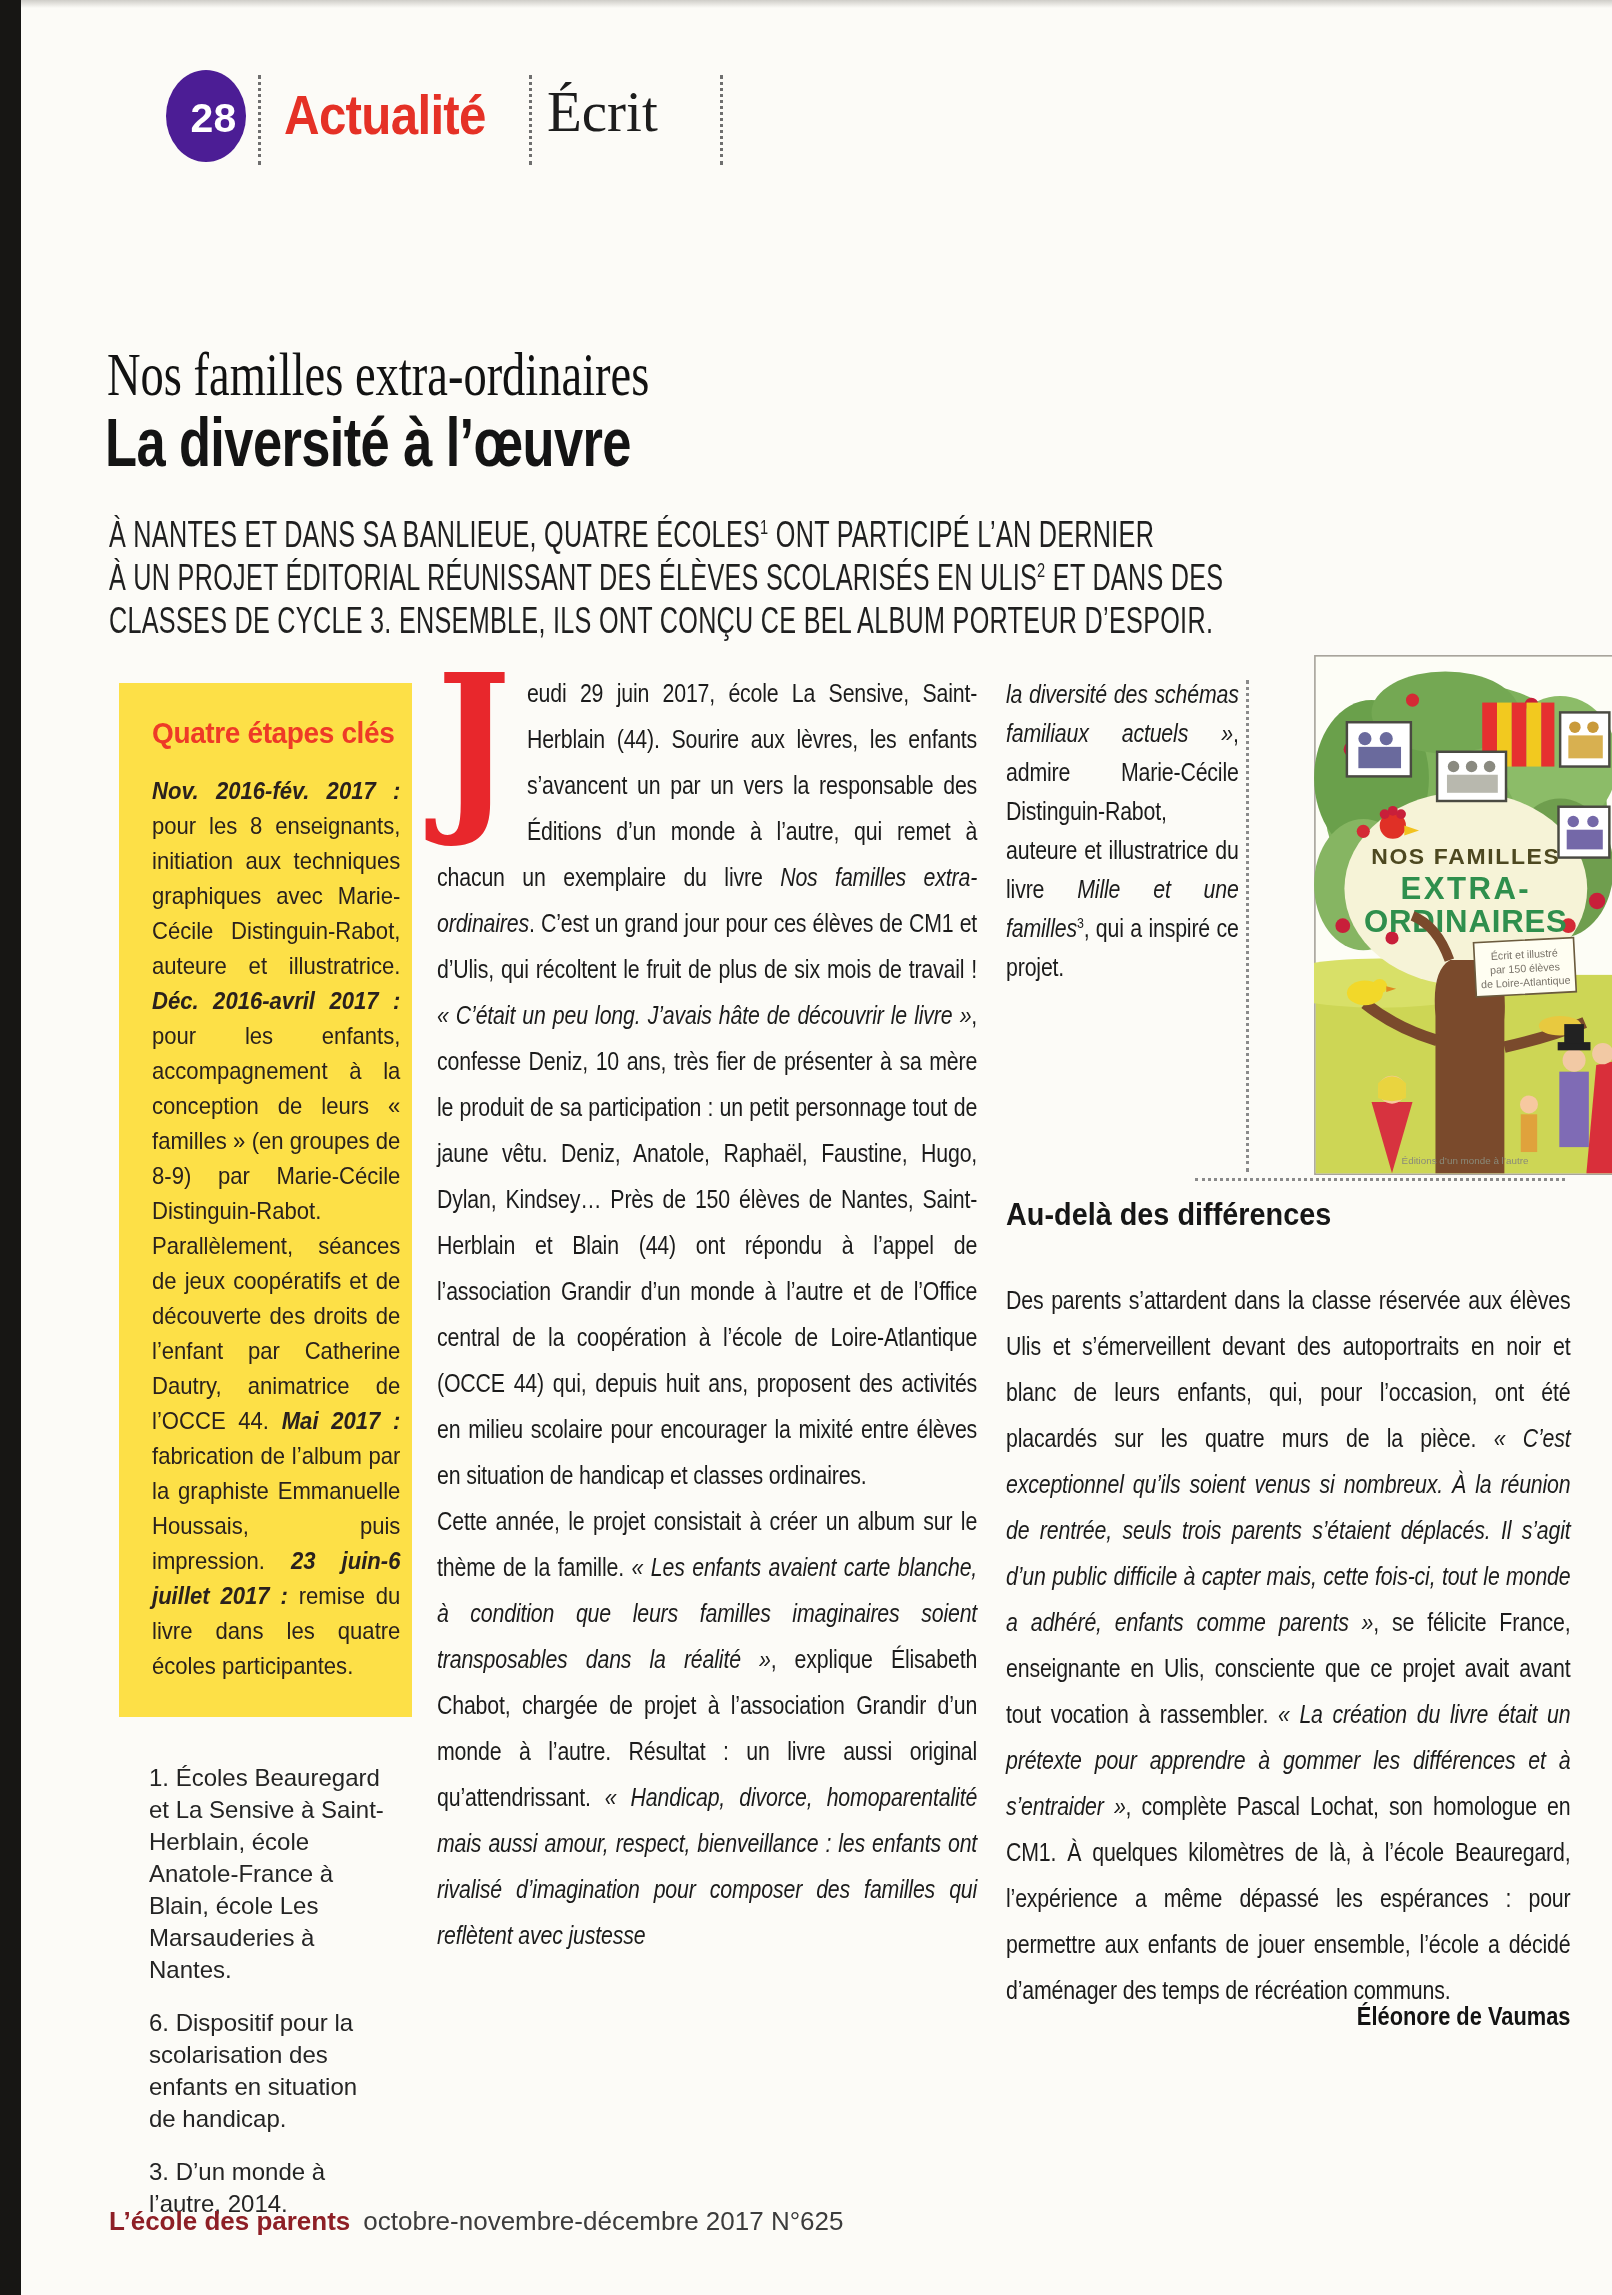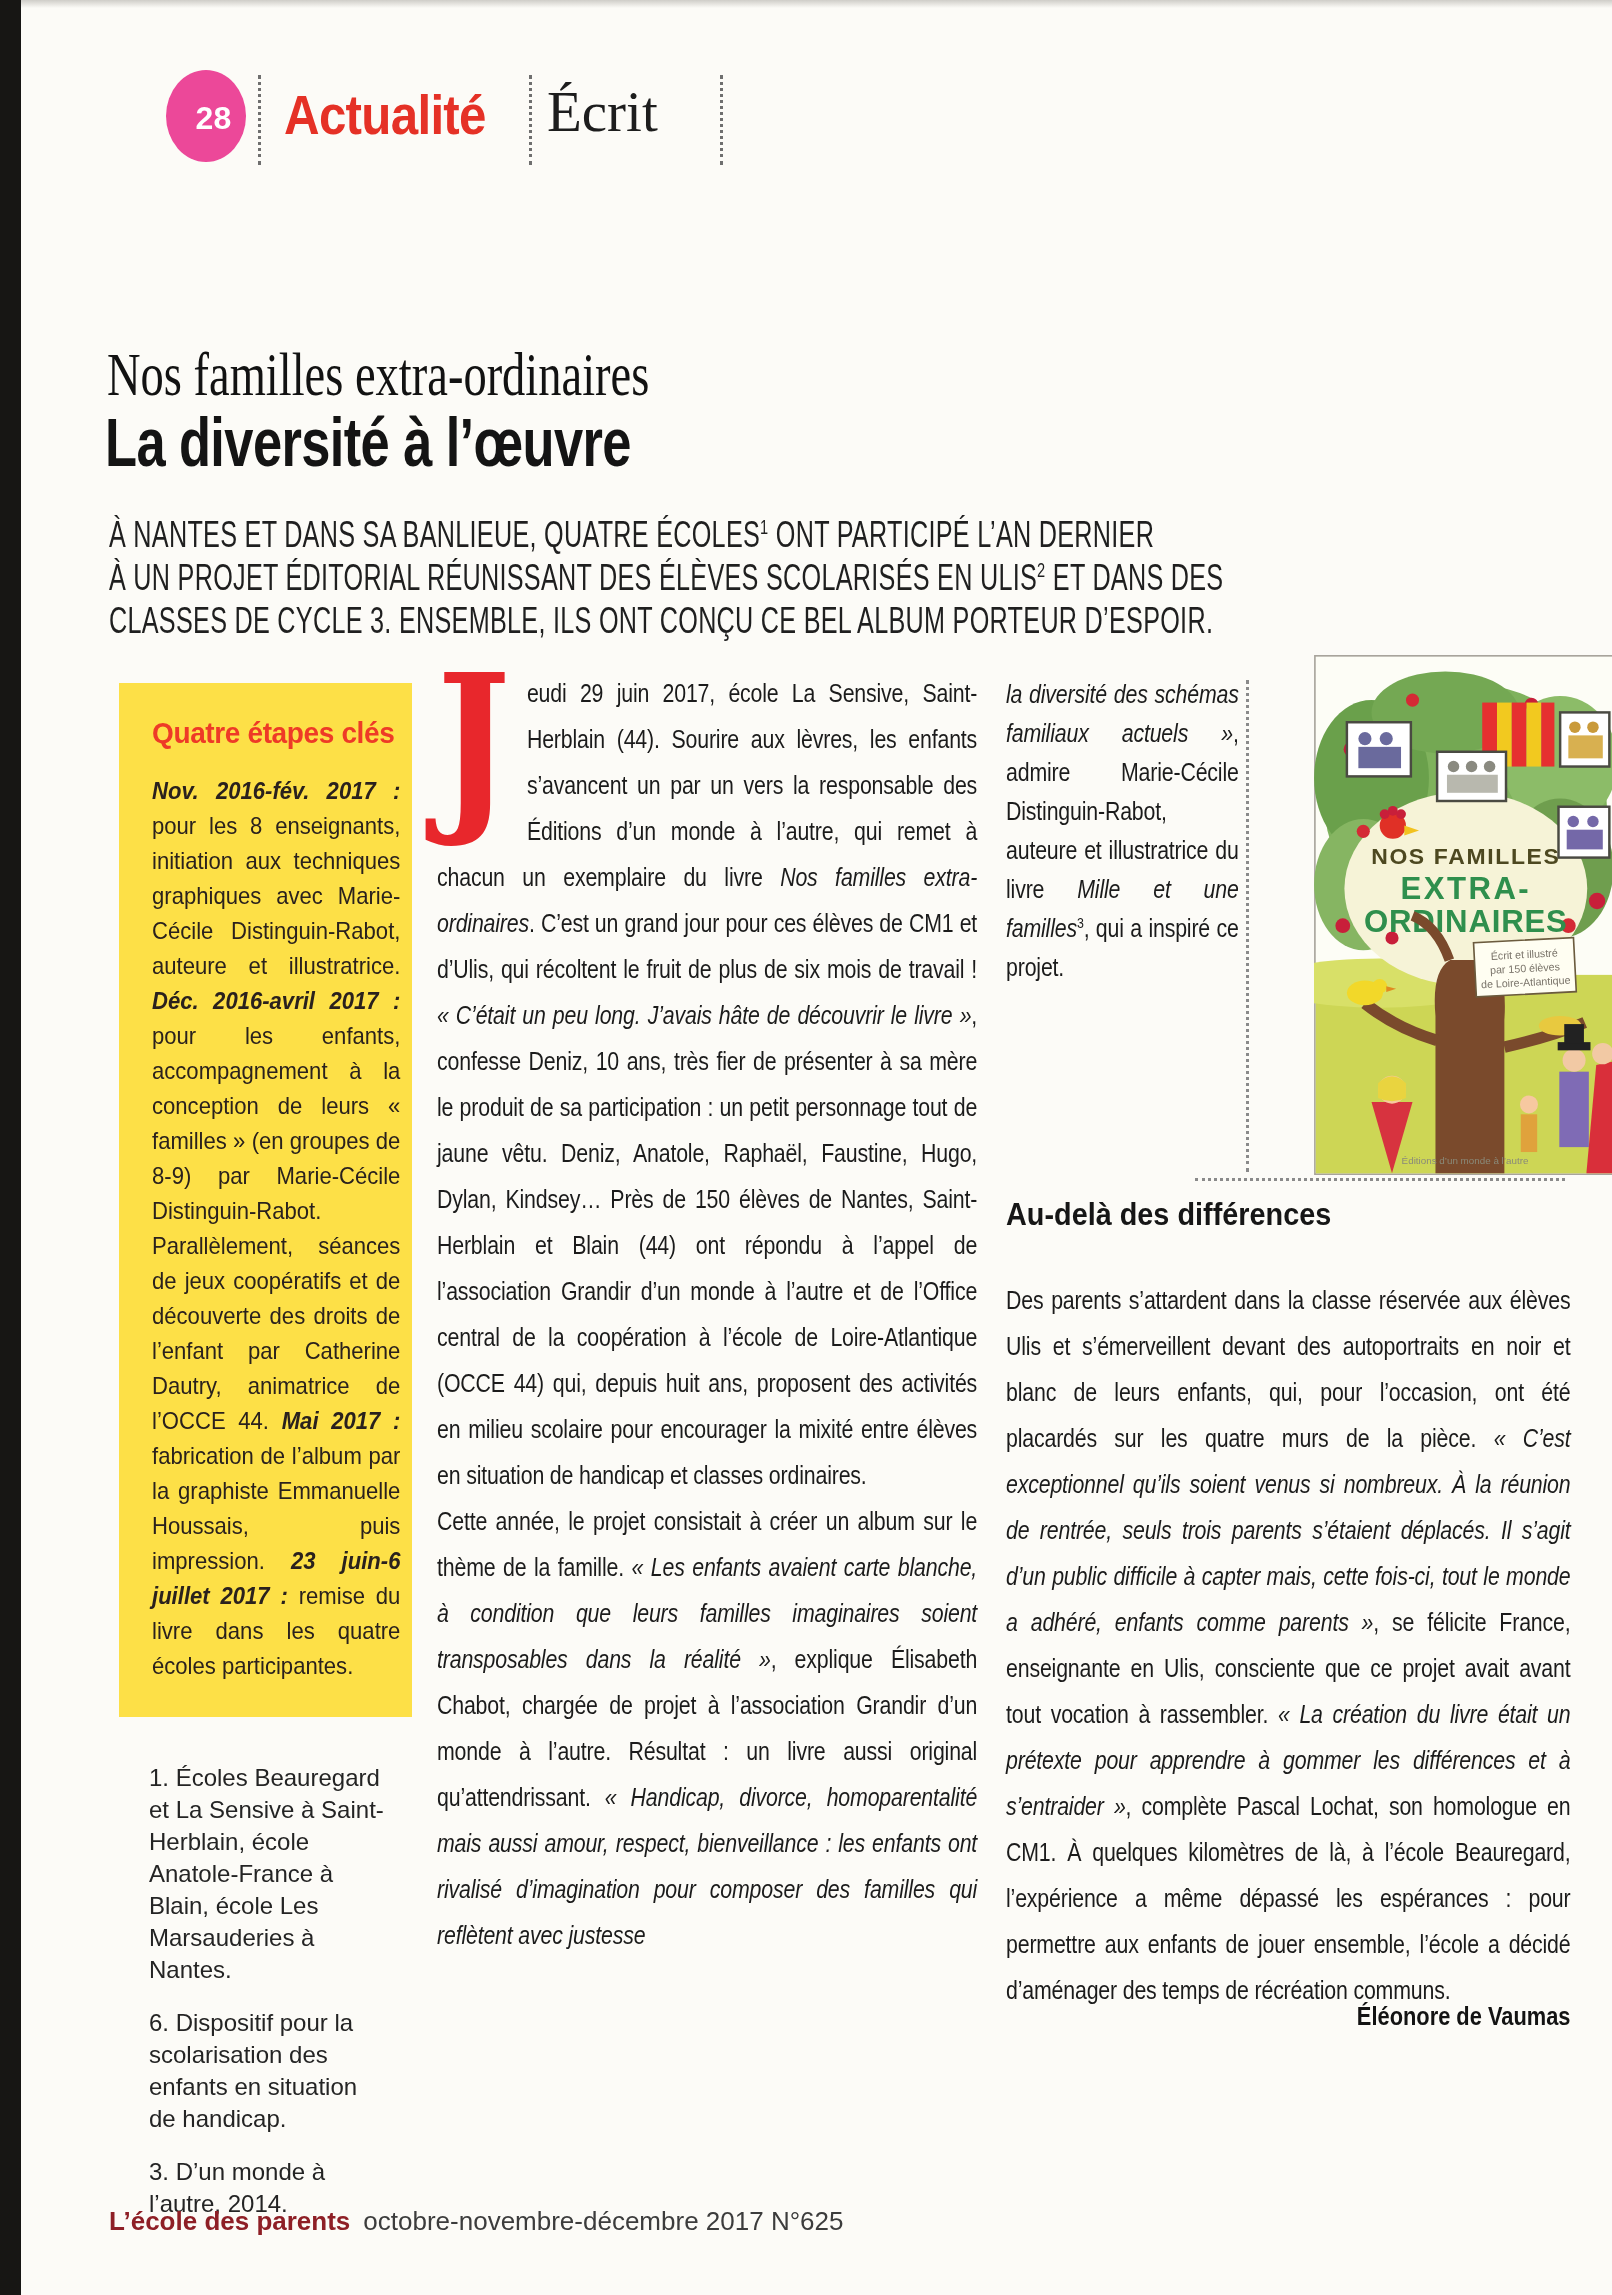--- a/index.html
+++ b/index.html
@@ -12,22 +12,22 @@
   }
   .page { position:absolute; left:0; top:0; width:1613px; height:2295px; background:#fcfbf7; overflow:hidden; }
   .scan-strip { position:absolute; left:0; top:0; width:21px; height:2295px; background:#17161401; background:#171614; }
   .scan-top { position:absolute; left:0; top:0; width:1613px; height:8.2px; background:linear-gradient(#cfcdc8,#fcfbf7); }
 
   .abs { position:absolute; }
 
   
   .page-num {
     left:166px; top:70px; width:80px; height:92px;
-    background:#ec4899; border-radius:50%;
-    color:#ffffff; font-weight:700; font-size:32px;
+    background:#4c1d95; border-radius:50%;
+    color:#ffffff; font-weight:700; font-size:41px;
     display:flex; align-items:center; justify-content:center;
     padding-left:14.8px; padding-top:4.9px; box-sizing:border-box;
   }
   .dotsep-v { width:0; border-left:3.3px dotted #6f6f6f; }
   .sep1 { left:258px; top:75px; height:90px; }
   .sep2 { left:529px; top:75px; height:90px; }
   .sep3 { left:720px; top:75px; height:90px; }
   .section-label {
     left:284px; top:82px; font-size:56px; font-weight:700; color:#e53126;
     transform:scaleX(.88); transform-origin:left top; letter-spacing:-0.8px; white-space:nowrap;

